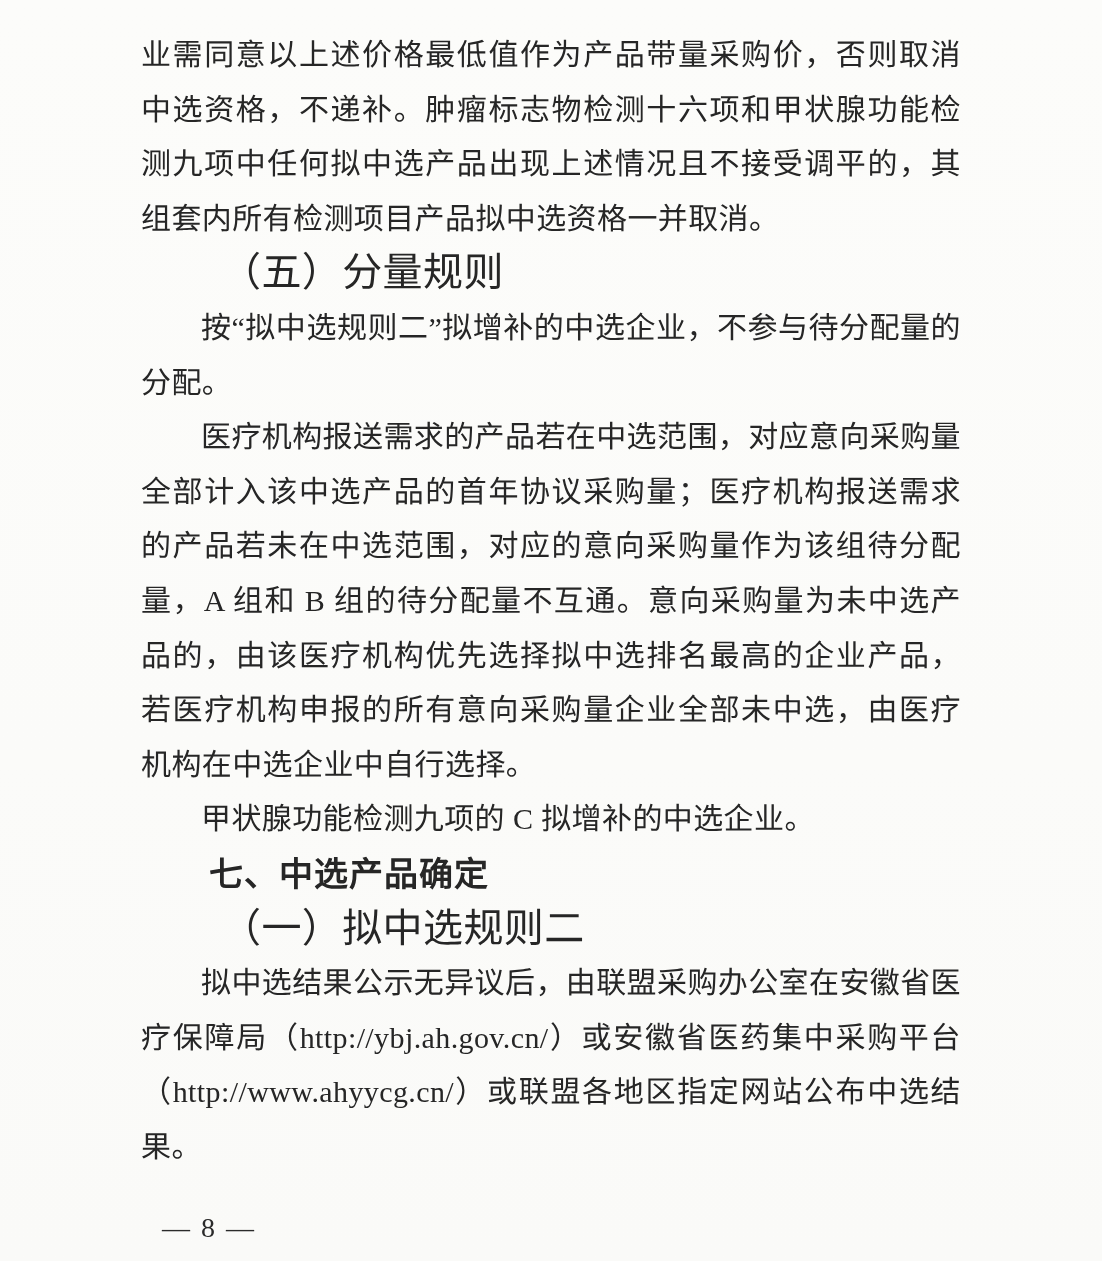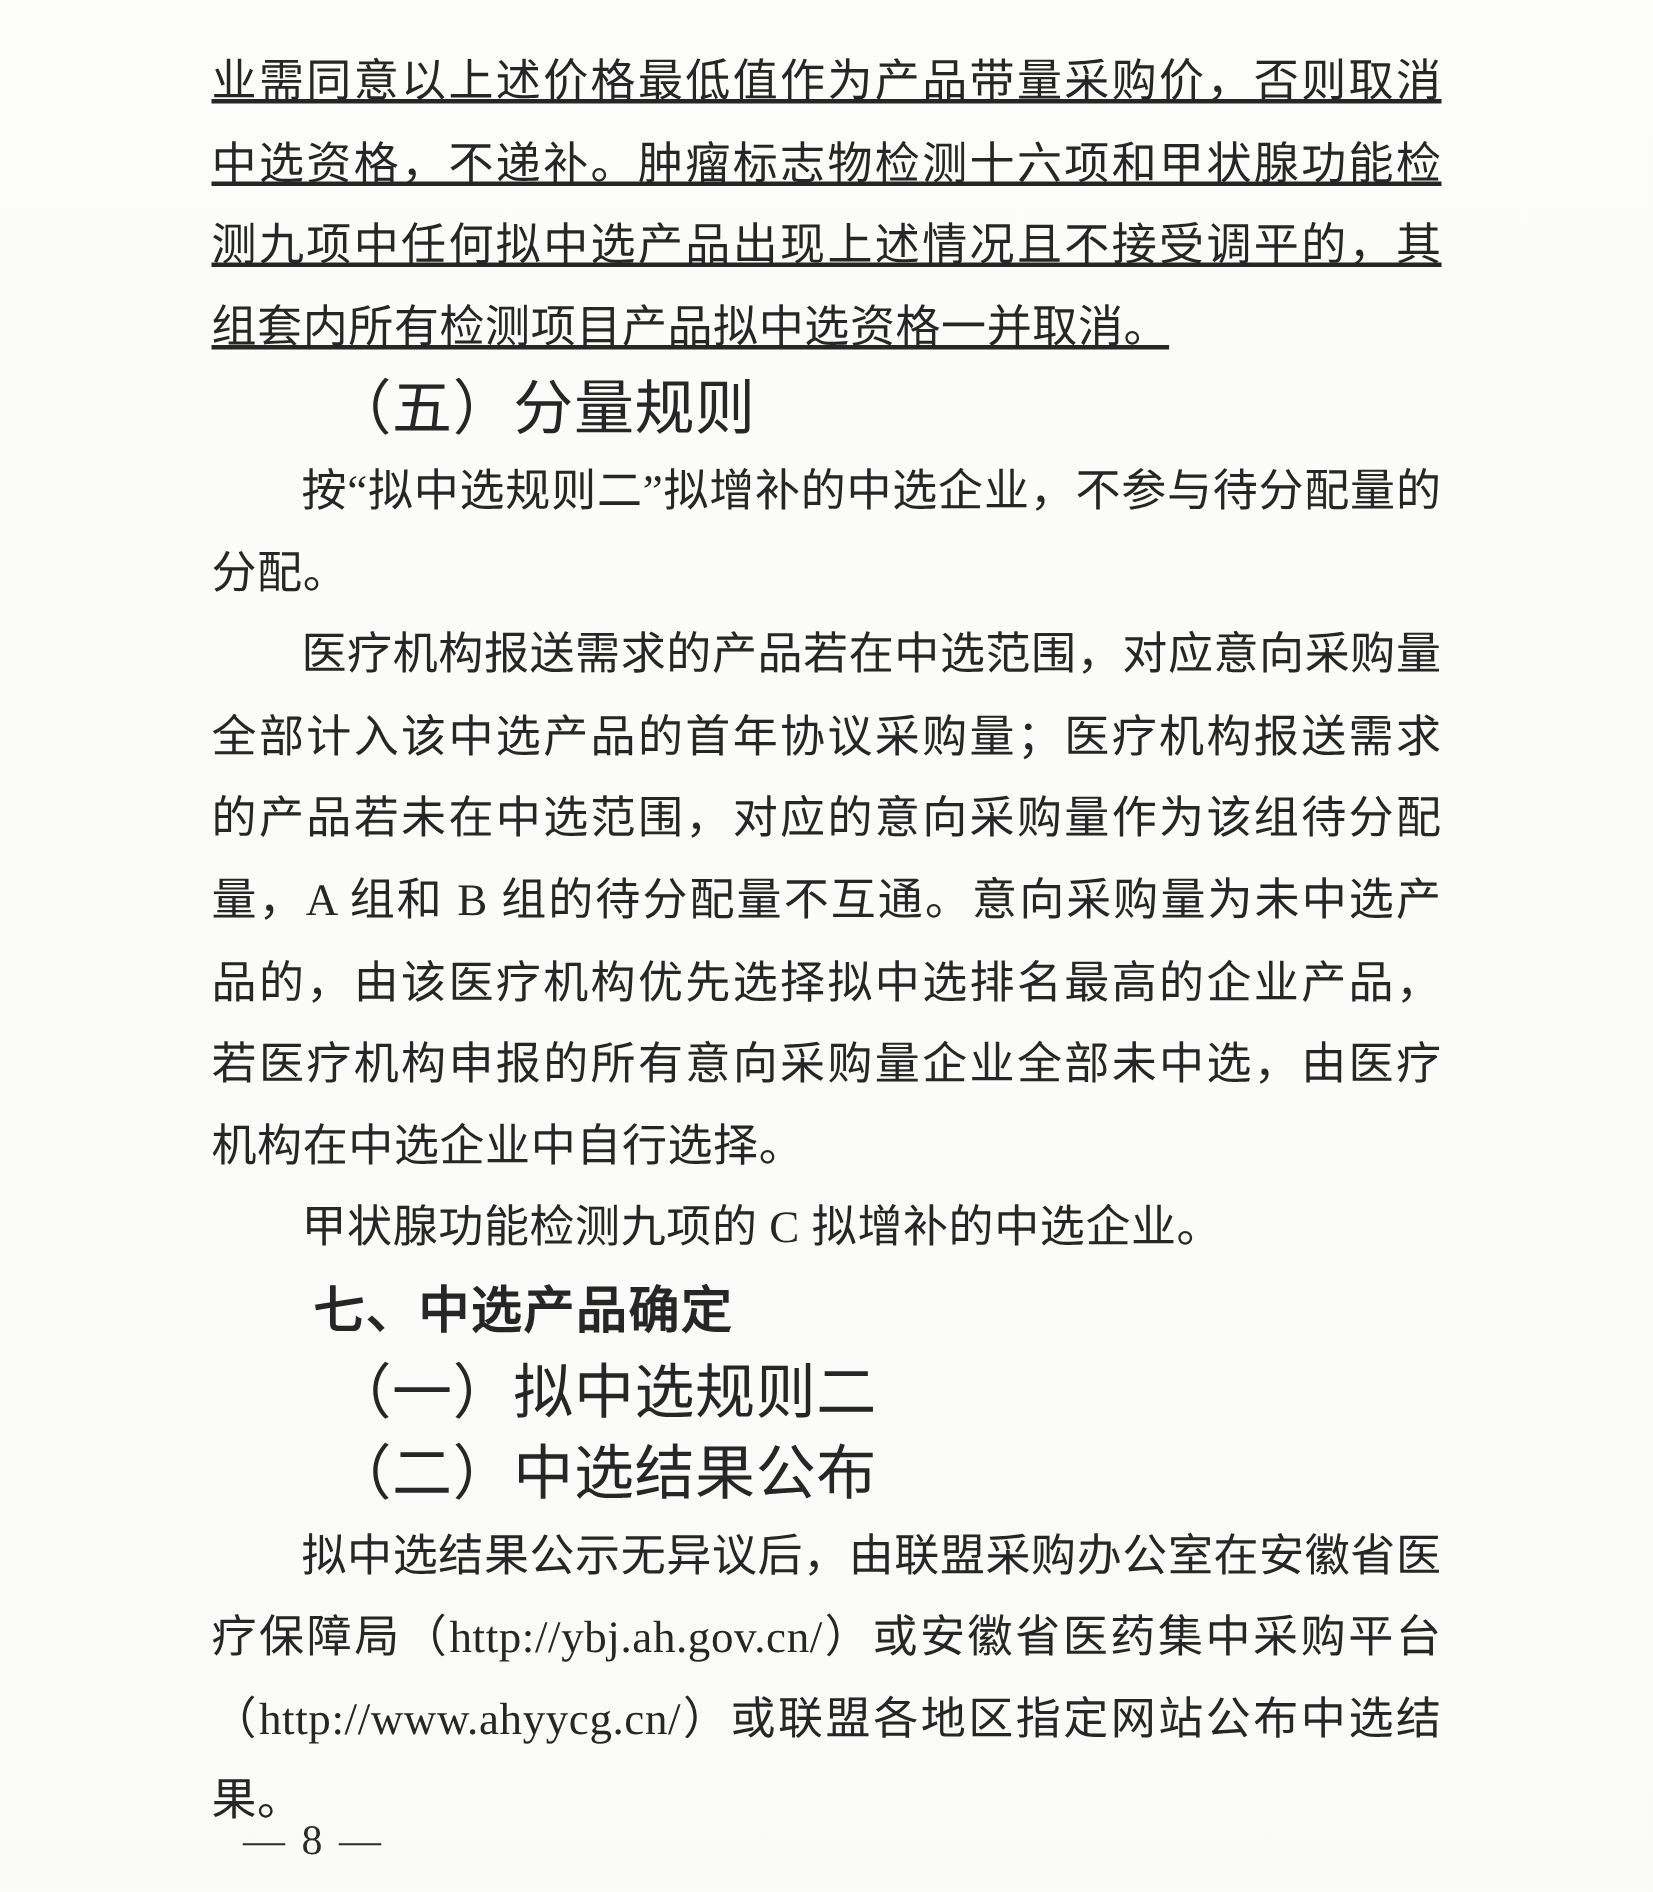--- a/index.html
+++ b/index.html
@@ -34,21 +34,20 @@
     font-weight: normal;
     text-align: justify;
     text-justify: inter-character;
     text-indent: 2em;
     letter-spacing: 0.4px;
     word-break: break-all;
   }
   
   .doc p.cont {
     text-indent: 0;
-    text-decoration: underline;
   }
   
   .doc h3.h-kai {
     font-family: "Liberation Serif", "DejaVu Serif", serif;
     font-weight: normal;
     font-size: 40px;
   }
   
   .doc h2.h-hei {
     font-family: "Liberation Sans", "DejaVu Sans", sans-serif;
@@ -81,21 +80,20 @@
 
     <p>医疗机构报送需求的产品若在中选范围，对应意向采购量全部计入该中选产品的首年协议采购量；医疗机构报送需求的产品若未在中选范围，对应的意向采购量作为该组待分配量，A 组和 B 组的待分配量不互通。意向采购量为未中选产品的，由该医疗机构优先选择拟中选排名最高的企业产品，若医疗机构申报的所有意向采购量企业全部未中选，由医疗机构在中选企业中自行选择。</p>
 
     <p>甲状腺功能检测九项的 C 拟增补的中选企业。</p>
 
     <h2 class="h-hei">七、中选产品确定</h2>
 
     <h3 class="h-kai">（一）拟中选规则二</h3>
 
 
-    <h3 class="h-kai">（二）中选结果公布</h3>
 
     <p>拟中选结果公示无异议后，由联盟采购办公室在安徽省医疗保障局（http://ybj.ah.gov.cn/）或安徽省医药集中采购平台（http://www.ahyycg.cn/）或联盟各地区指定网站公布中选结果。</p>
 
   </main>
 
   <div class="footer">— 8 —</div>
 
 </div>
 
 </body></html>

